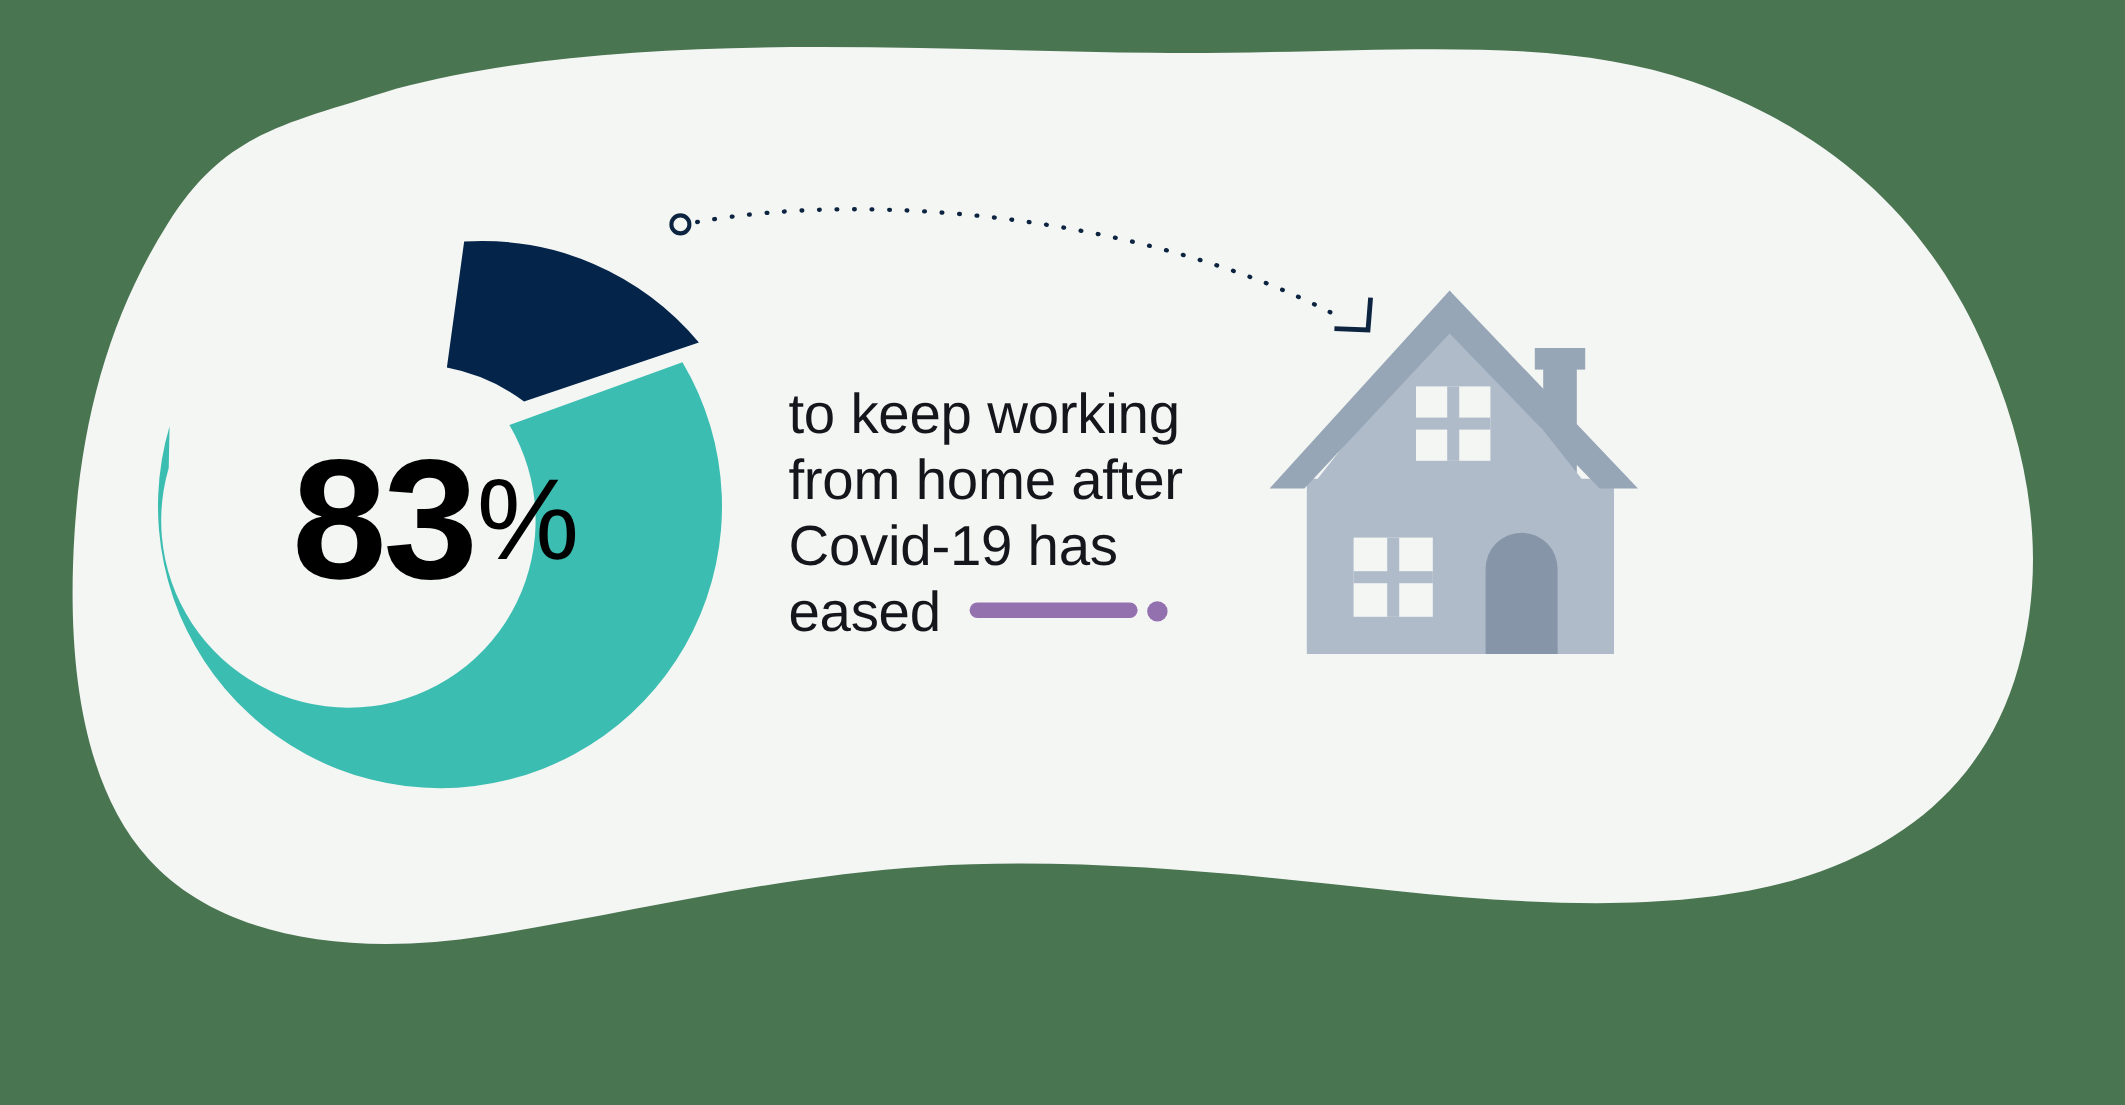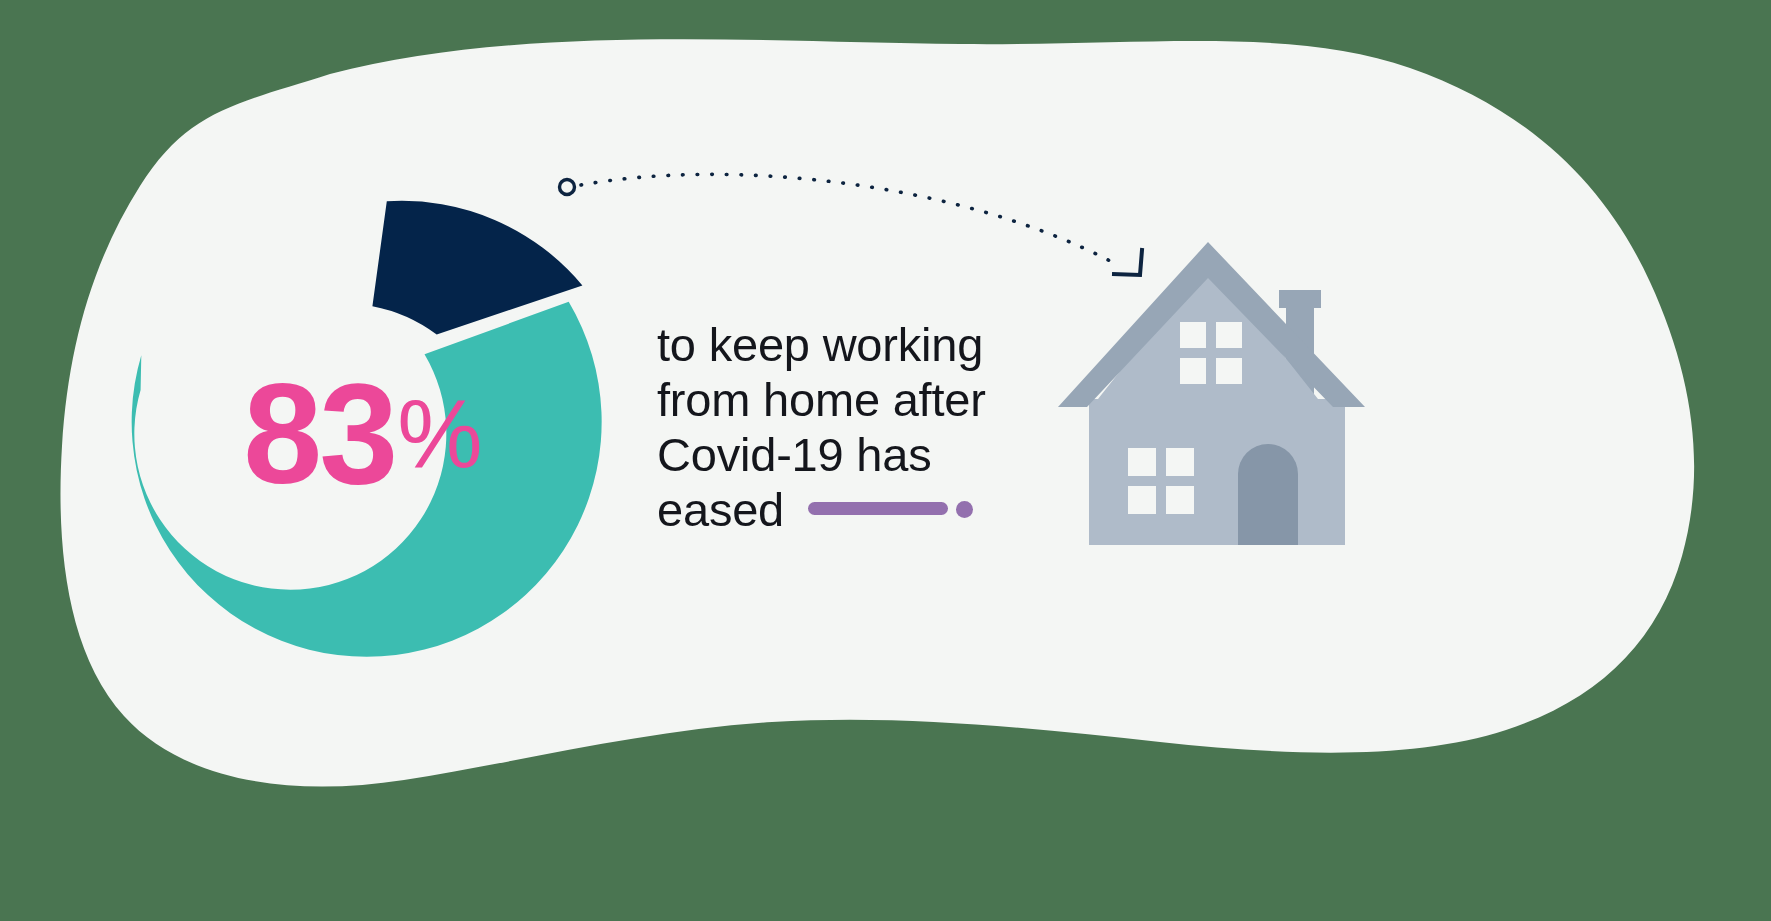--- a/index.html
+++ b/index.html
@@ -30,21 +30,21 @@
   
   .stat-wrap {
     position: absolute;
     left: 182px;
     top: 348px;
     width: 360px;
     height: 172px;
     display: flex;
     align-items: center;
     justify-content: center;
-    color: #ec4899;
+    color: #000000;
     line-height: 1;
     letter-spacing: -1px;
   }
   .stat-number {
     font-size: 142px;
     font-weight: 700;
     letter-spacing: -3px;
   }
   .stat-unit {
     font-size: 96px;

